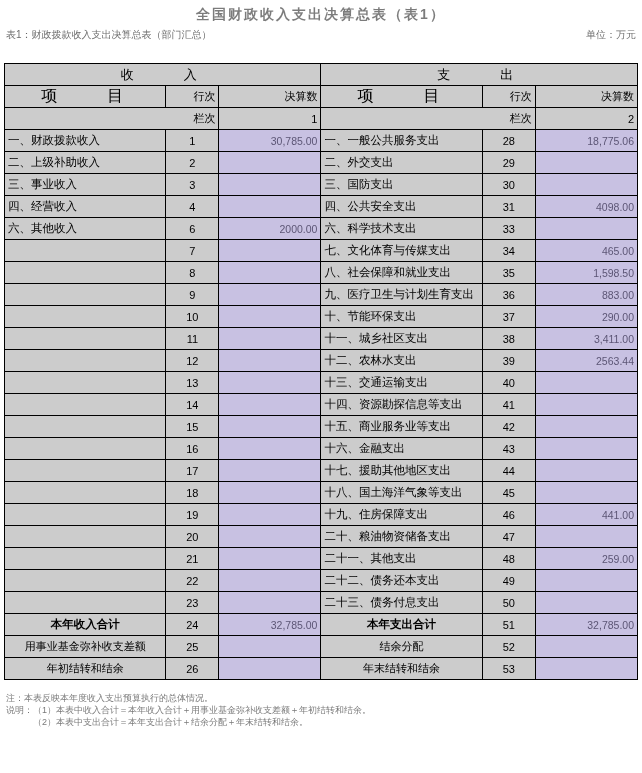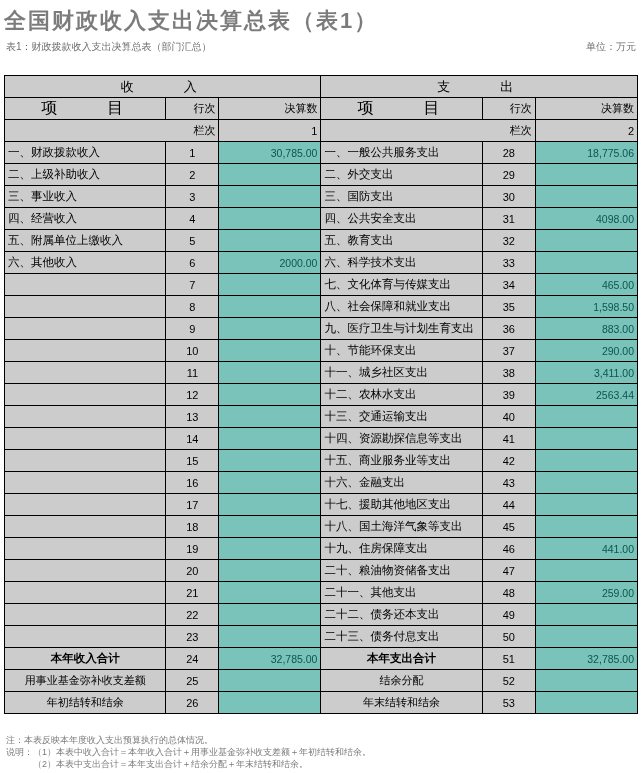--- a/index.html
+++ b/index.html
@@ -15,22 +15,22 @@
     overflow: hidden;
   }
   .page {
     position: relative;
     width: 642px;
     height: 773px;
     box-sizing: border-box;
     padding: 0 4px;
   }
   .doc-title {
-    text-align: left;
-    font-size: 22px;
+    text-align: center;
+    font-size: 14px;
     font-weight: bold;
     letter-spacing: 2px;
     color: #111;
     padding: 6px 0 2px 0;
     opacity: 0.55;
     filter: blur(0.4px);
   }
   .subhead {
     display: flex;
     justify-content: space-between;
@@ -41,21 +41,21 @@
     filter: blur(0.3px);
   }
   .subhead .left { text-align: left; }
   .subhead .right { text-align: right; }
 
   table.budget {
     border-collapse: collapse;
     width: 634px;
     table-layout: fixed;
     font-size: 11.5px;
-    background: #14b8a6;
+    background: #c4b5fd;
   }
   table.budget td, table.budget th {
     border: 1px solid #000000;
     height: 21px;
     padding: 0 3px;
     vertical-align: middle;
     font-weight: normal;
     background: #cccccc;
   }
   .col-item   { width: 158px; }
@@ -99,21 +99,21 @@
     font-size: 11.5px;
     margin-top: 32px;
   }
   .sub-center {
     text-align: center;
     font-size: 11px;
   }
   .notes {
     font-size: 9px;
     line-height: 12px;
-    padding: 20px 2px 0 2px;
+    padding: 12px 2px 0 2px;
     opacity: 0.55;
     filter: blur(0.4px);
   }
   .notes div { white-space: nowrap; }
 </style>
 </head>
 <body>
 
 <div class="page">
 
@@ -180,28 +180,20 @@
         </tr>
         <tr>
           <td class="item-cell">四、经营收入</td>
           <td class="num-cell">4</td>
           <td class="amount-cell"></td>
           <td class="item-cell">四、公共安全支出</td>
           <td class="num-cell">31</td>
           <td class="amount-cell">4098.00</td>
         </tr>
         <tr>
-          <td class="item-cell">五、附属单位上缴收入</td>
-          <td class="num-cell">5</td>
-          <td class="amount-cell"></td>
-          <td class="item-cell">五、教育支出</td>
-          <td class="num-cell">32</td>
-          <td class="amount-cell"></td>
-        </tr>
-        <tr>
           <td class="item-cell">六、其他收入</td>
           <td class="num-cell">6</td>
           <td class="amount-cell">2000.00</td>
           <td class="item-cell">六、科学技术支出</td>
           <td class="num-cell">33</td>
           <td class="amount-cell"></td>
         </tr>
         <tr>
           <td class="item-cell"></td>
           <td class="num-cell">7</td>

